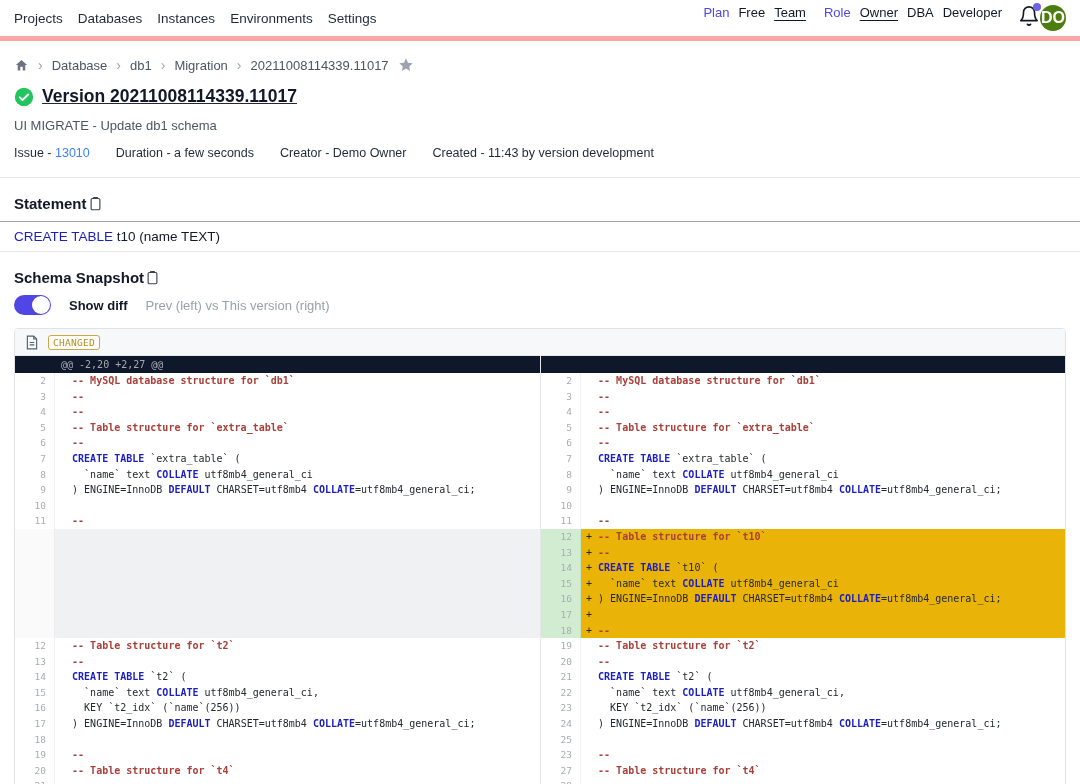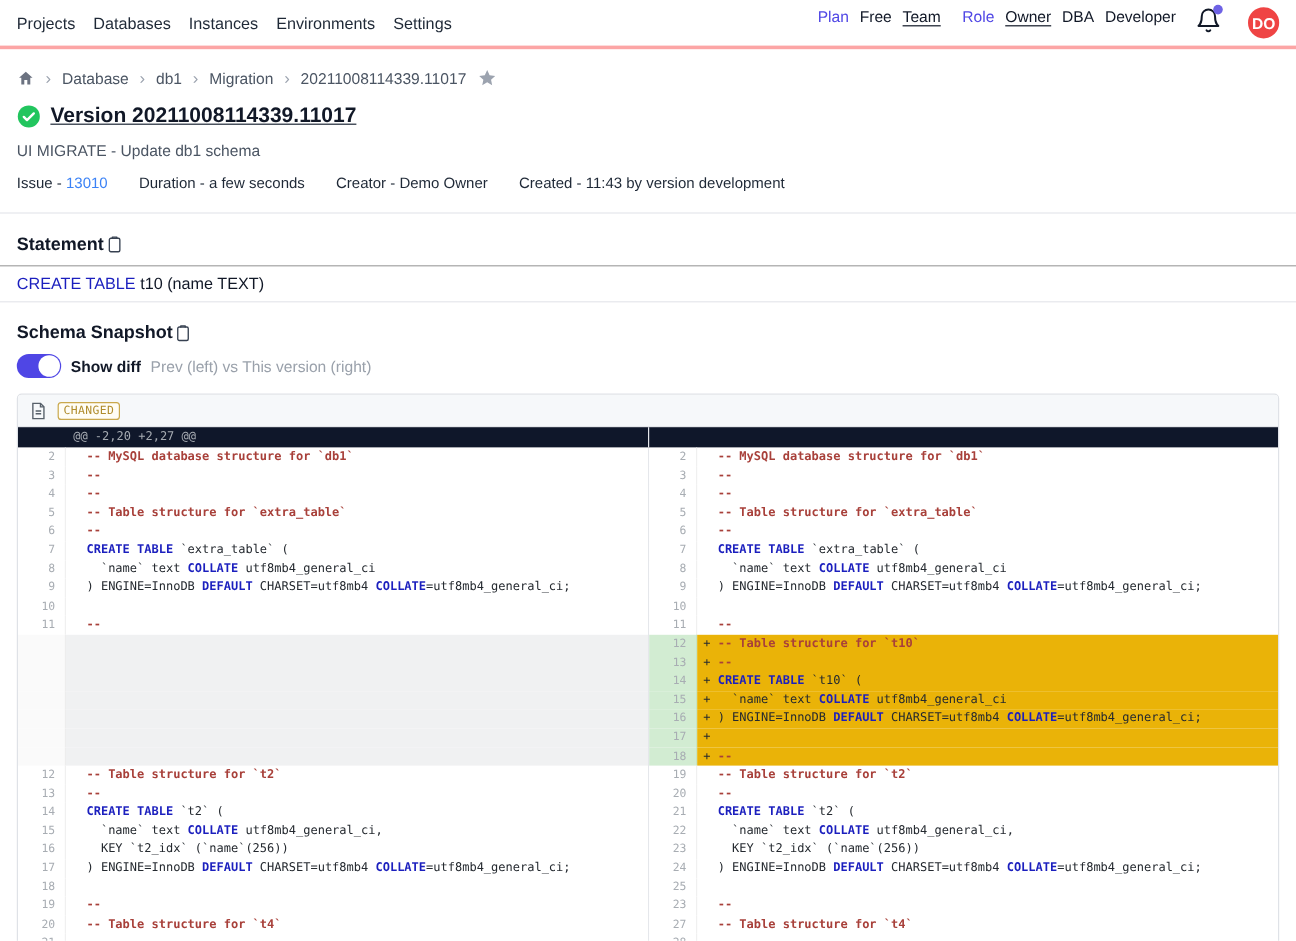--- a/index.html
+++ b/index.html
@@ -1,34 +1,34 @@
 <!DOCTYPE html>
 <html><head>
 <meta charset="utf-8">
 <style>
   * { box-sizing: border-box; margin: 0; padding: 0; }
   html, body { width: 1080px; height: 784px; overflow: hidden; background: #fff;
     font-family: "Liberation Sans", sans-serif; color: #1f2937; }
 
   
-  .topnav { height: 41px; border-bottom: 3px solid #fca5a5; display: flex;
+  .topnav { height: 41px; border-bottom: 5px solid #fca5a5; display: flex;
     align-items: center; justify-content: space-between; padding: 0 14px; }
   .nav-left { display: flex; align-items: center; gap: 15px; font-size: 13.5px; color: #1f2937; }
   .nav-left span { cursor: pointer; }
   .nav-right { display: flex; align-items: flex-start; font-size: 13px; color: #111827; }
   .nav-right > * { margin-left: 9px; }
   .lbl-accent { color: #4f46e5; }
   .underlined { text-decoration: underline; text-underline-offset: 3px; }
   .role-label { margin-left: 18px; }
   .bell-wrap { position: relative; margin-left: 16px; width: 22px; height: 22px; }
   .bell-dot { position: absolute; top: -2px; right: -1px; width: 8px; height: 8px;
     border-radius: 50%; background: #6e62e5; }
-  .avatar { width: 26px; height: 26px; border-radius: 50%; background: #ef4444;
-    color: #fff; font-size: 13px; font-weight: 700; display: flex; align-items: center;
-    justify-content: center; margin-left: 22px; }
+  .avatar { width: 26px; height: 26px; border-radius: 50%; background: #4d7c0f;
+    color: #fff; font-size: 16px; font-weight: 700; display: flex; align-items: center;
+    justify-content: center; margin-left: 0; }
 
   
   .breadcrumb { display: flex; align-items: center; gap: 9px; margin: 16px 14px 0;
     font-size: 13px; color: #4b5563; }
   .crumb-sep { color: #9ca3af; font-size: 14px; }
   .title-row { display: flex; align-items: center; gap: 8px; margin: 13px 14px 0; text-decoration: underline; }
   .page-title { font-size: 17.5px; font-weight: 700; color: #111827; }
   .subtitle { margin: 11px 14px 0; font-size: 13px; color: #4b5563; }
   .meta-row { display: flex; align-items: center; gap: 26px; margin: 13px 14px 0;
     font-size: 12.5px; color: #1f2937; }
@@ -36,21 +36,21 @@
   .section-divider { border: none; border-top: 1px solid #e5e7eb; margin-top: 17px; }
 
   
   .sec-heading { display: flex; align-items: center; gap: 1px; margin: 17px 14px 9px;
     font-size: 15px; font-weight: 700; color: #111827; }
   .stmt-bar { border-top: 1px solid #a3a3a3; border-bottom: 1px solid #e5e7eb;
     padding: 7px 14px; font-size: 13.5px; color: #111827; }
   .sql-kw-sans { color: #1b1fbe; }
 
   
-  .toggle-row { display: flex; align-items: center; gap: 8px; margin: 6px 14px 0; }
+  .toggle-row { display: flex; align-items: center; gap: 18px; margin: 6px 14px 0; }
   .toggle { width: 37px; height: 20px; border-radius: 10px; background: #4f46e5;
     position: relative; cursor: pointer; flex-shrink: 0; }
   .toggle-knob { position: absolute; top: 1px; right: 1px; width: 18px; height: 18px;
     border-radius: 50%; background: #fff; }
   .toggle-label { font-size: 13px; font-weight: 700; color: #111827; }
   .toggle-hint { font-size: 13px; color: #9aa1ab; }
 
   
   .diff-panel { margin: 13px 14px 0; border: 1px solid #dfe2e7; border-radius: 4px;
     overflow: hidden; }

